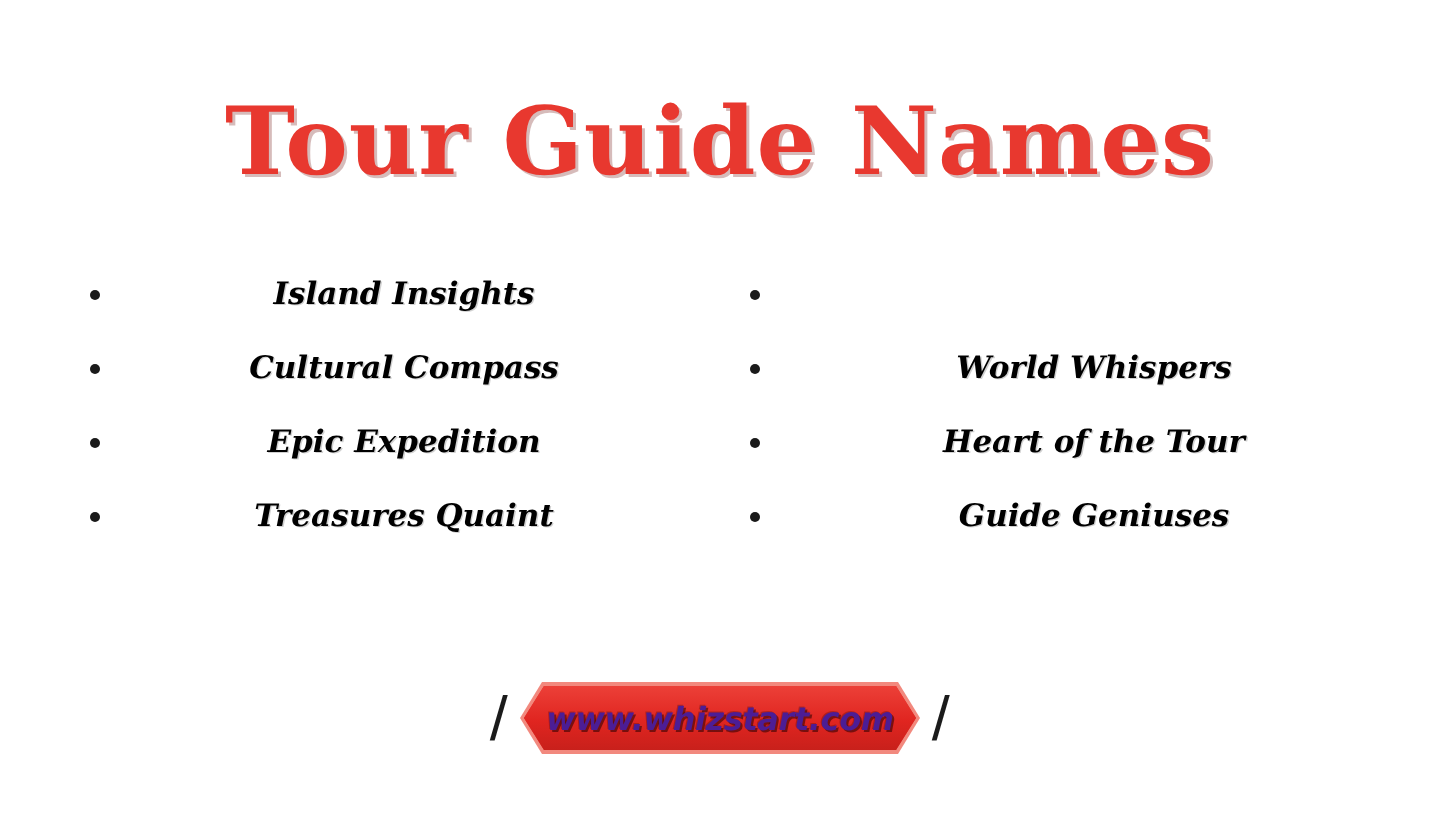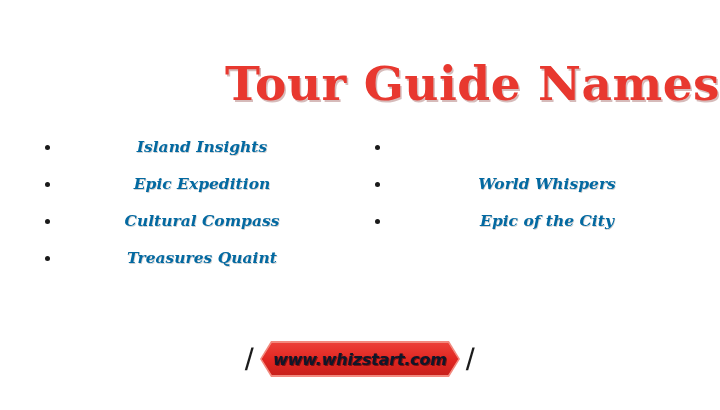--- a/index.html
+++ b/index.html
@@ -13,23 +13,23 @@
     height: 410px;
     background: #ffffff;
     overflow: hidden;
     font-family: "Liberation Serif", "DejaVu Serif", serif;
   }
 
   
   .title {
     position: absolute;
     left: 0;
-    top: 56px;
-    width: 720px;
-    text-align: right;
+    top: 44px;
+    width: 720px;
+    text-align: center;
     font-family: "DejaVu Serif", "Liberation Serif", serif;
     font-weight: bold;
     font-size: 47px;
     line-height: 56px;
     letter-spacing: 0.5px;
     color: #E8382F;
     text-shadow: 1.5px 1.5px 0 rgba(120, 30, 25, 0.30);
     white-space: nowrap;
   }
 
@@ -67,21 +67,21 @@
   }
   .item-label {
     width: 100%;
     text-align: center;
     padding-left: 44px;
     box-sizing: border-box;
     font-family: "DejaVu Serif", "Liberation Serif", serif;
     font-weight: bold;
     font-style: italic;
     font-size: 15.5px;
-    color: #0369a1;
+    color: #000000;
     text-shadow: 0.7px 0.7px 0 rgba(0, 0, 0, 0.18);
     white-space: nowrap;
   }
   .col.right .item-label {
     padding-left: 14px;
   }
 
   
   .badge-wrap {
     position: absolute;
@@ -127,64 +127,68 @@
     clip-path: polygon(10px 0, 186px 0, 196px 50%, 186px 100%, 10px 100%, 0 50%);
   }
   .badge-text {
     position: relative;
     z-index: 2;
     font-family: "DejaVu Sans", "Liberation Sans", sans-serif;
     font-weight: bold;
     font-style: italic;
     font-size: 16px;
     letter-spacing: -0.2px;
-    color: #0f172a;
+    color: #4c1d95;
     text-shadow: 1px 1px 0 rgba(40, 0, 0, 0.55), -0.5px -0.5px 0 rgba(40,0,0,0.25);
     white-space: nowrap;
   }
 </style>
 </head>
 <body>
 
 <div id="canvas">
 
   <div class="title">Tour Guide Names</div>
 
   <div class="columns">
 
     <div class="col left">
       <div class="list-item">
         <span class="bullet"></span>
         <span class="item-label">Island Insights</span>
       </div>
       <div class="list-item">
         <span class="bullet"></span>
+        <span class="item-label">Cultural Compass</span>
+      </div>
+      <div class="list-item">
+        <span class="bullet"></span>
         <span class="item-label">Epic Expedition</span>
       </div>
       <div class="list-item">
         <span class="bullet"></span>
-        <span class="item-label">Cultural Compass</span>
-      </div>
-      <div class="list-item">
-        <span class="bullet"></span>
         <span class="item-label">Treasures Quaint</span>
       </div>
     </div>
 
     <div class="col right">
       <div class="list-item">
         <span class="bullet"></span>
       </div>
       <div class="list-item">
         <span class="bullet"></span>
         <span class="item-label">World Whispers</span>
       </div>
       <div class="list-item">
         <span class="bullet"></span>
-        <span class="item-label">Epic of the City</span>
+        <span class="item-label">Heart of the Tour</span>
+      </div>
+      <div class="list-item">
+        <span class="bullet"></span>
+        <span class="item-label">Guide Geniuses</span>
       </div>
     </div>
 
   </div>
 
   <div class="badge-wrap">
     <span class="slash left">/</span>
     <div class="badge-outer">
       <div class="badge-inner"></div>
       <span class="badge-text">www.whizstart.com</span>

